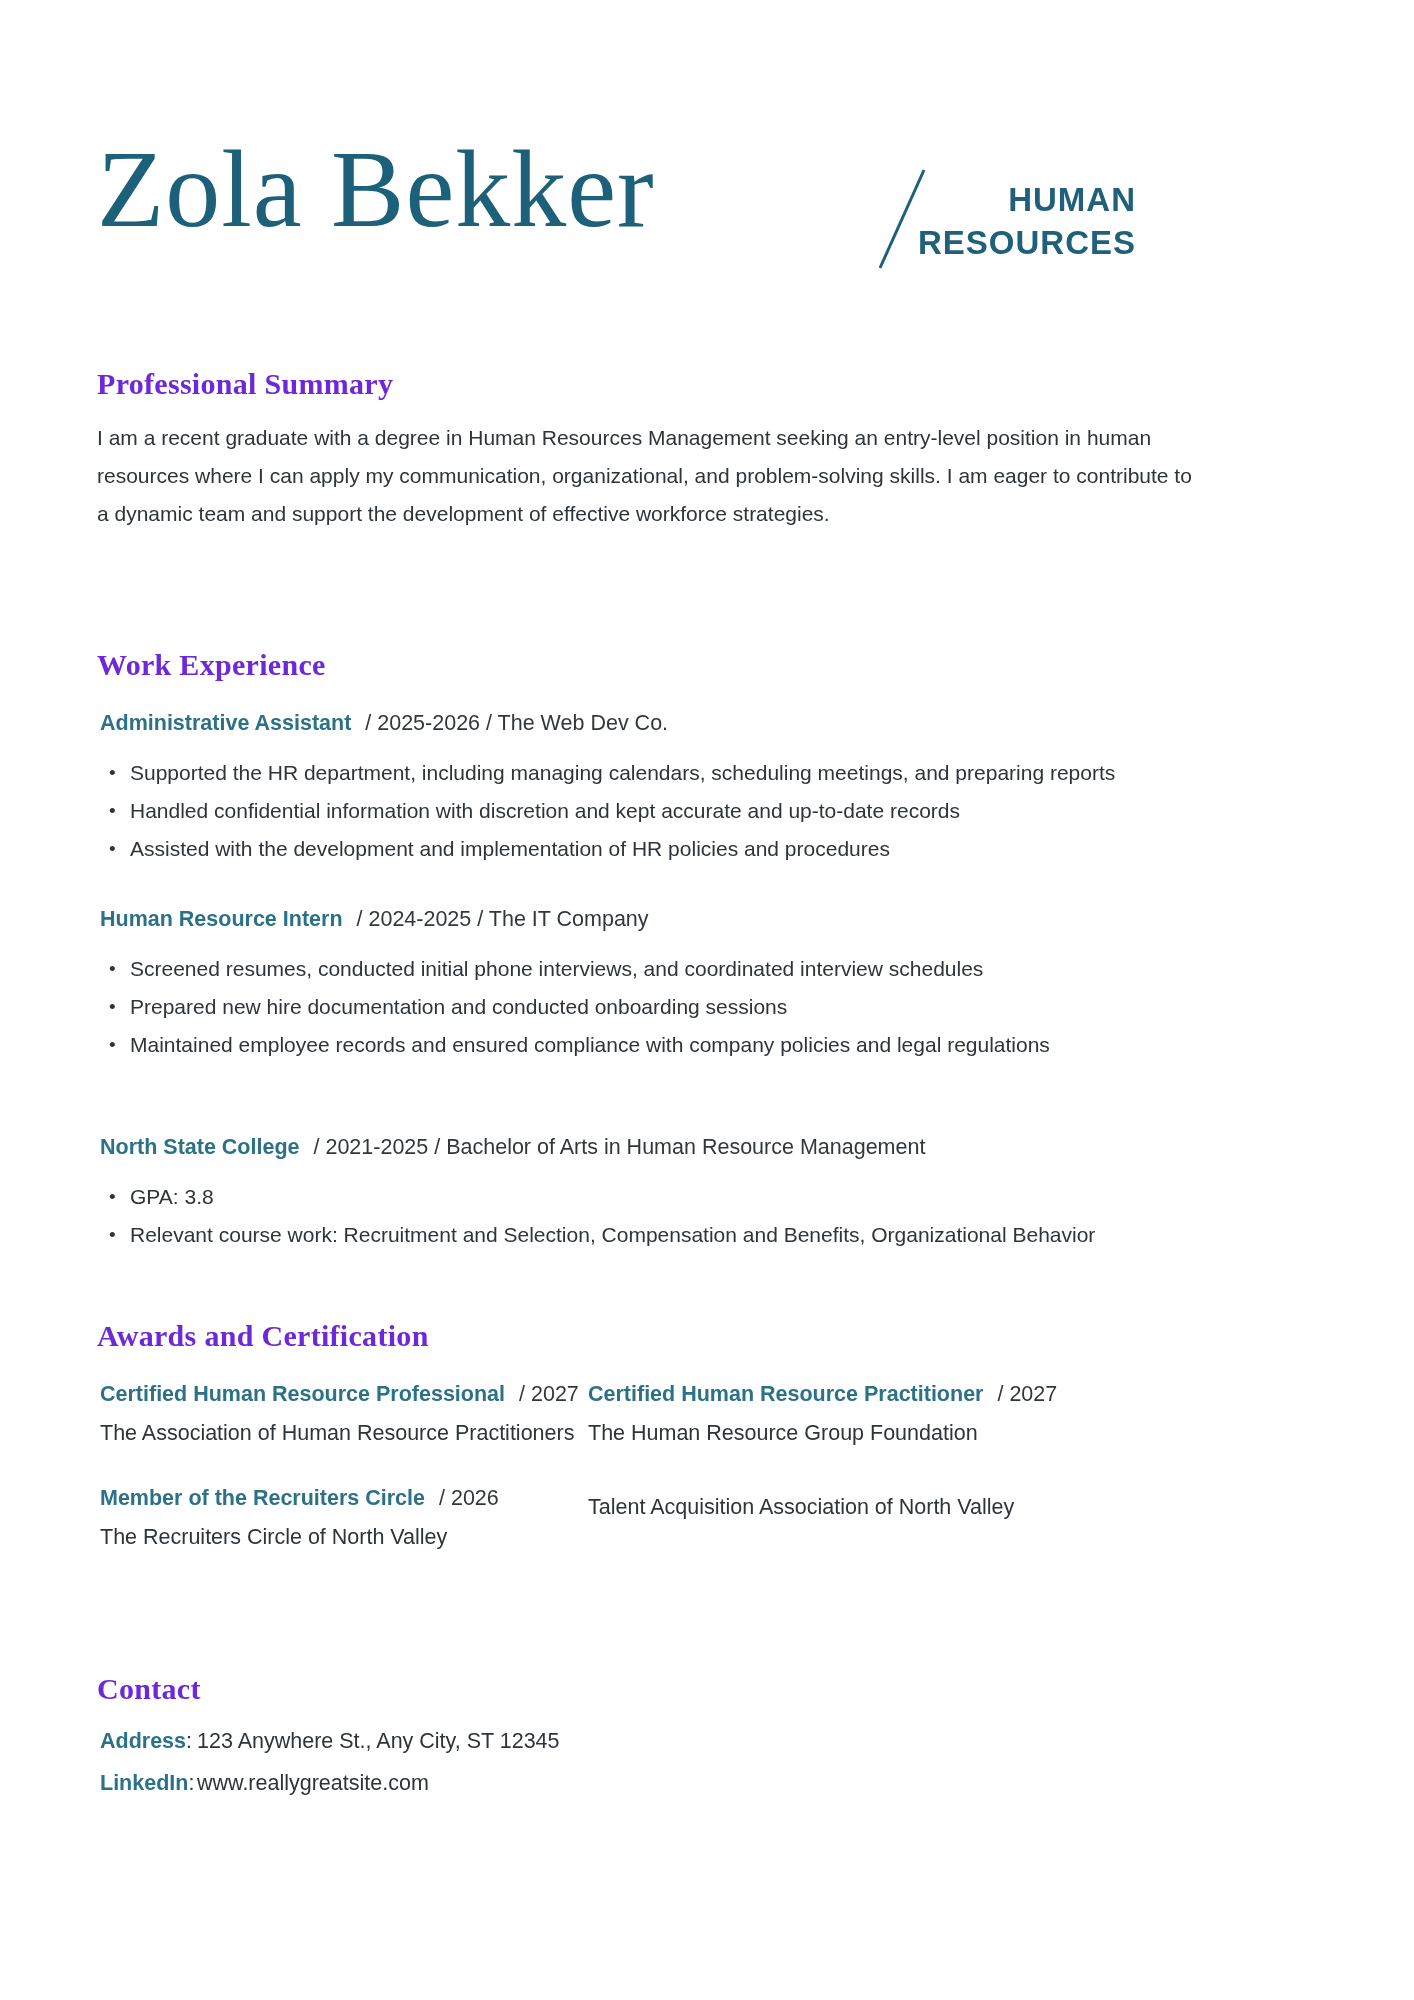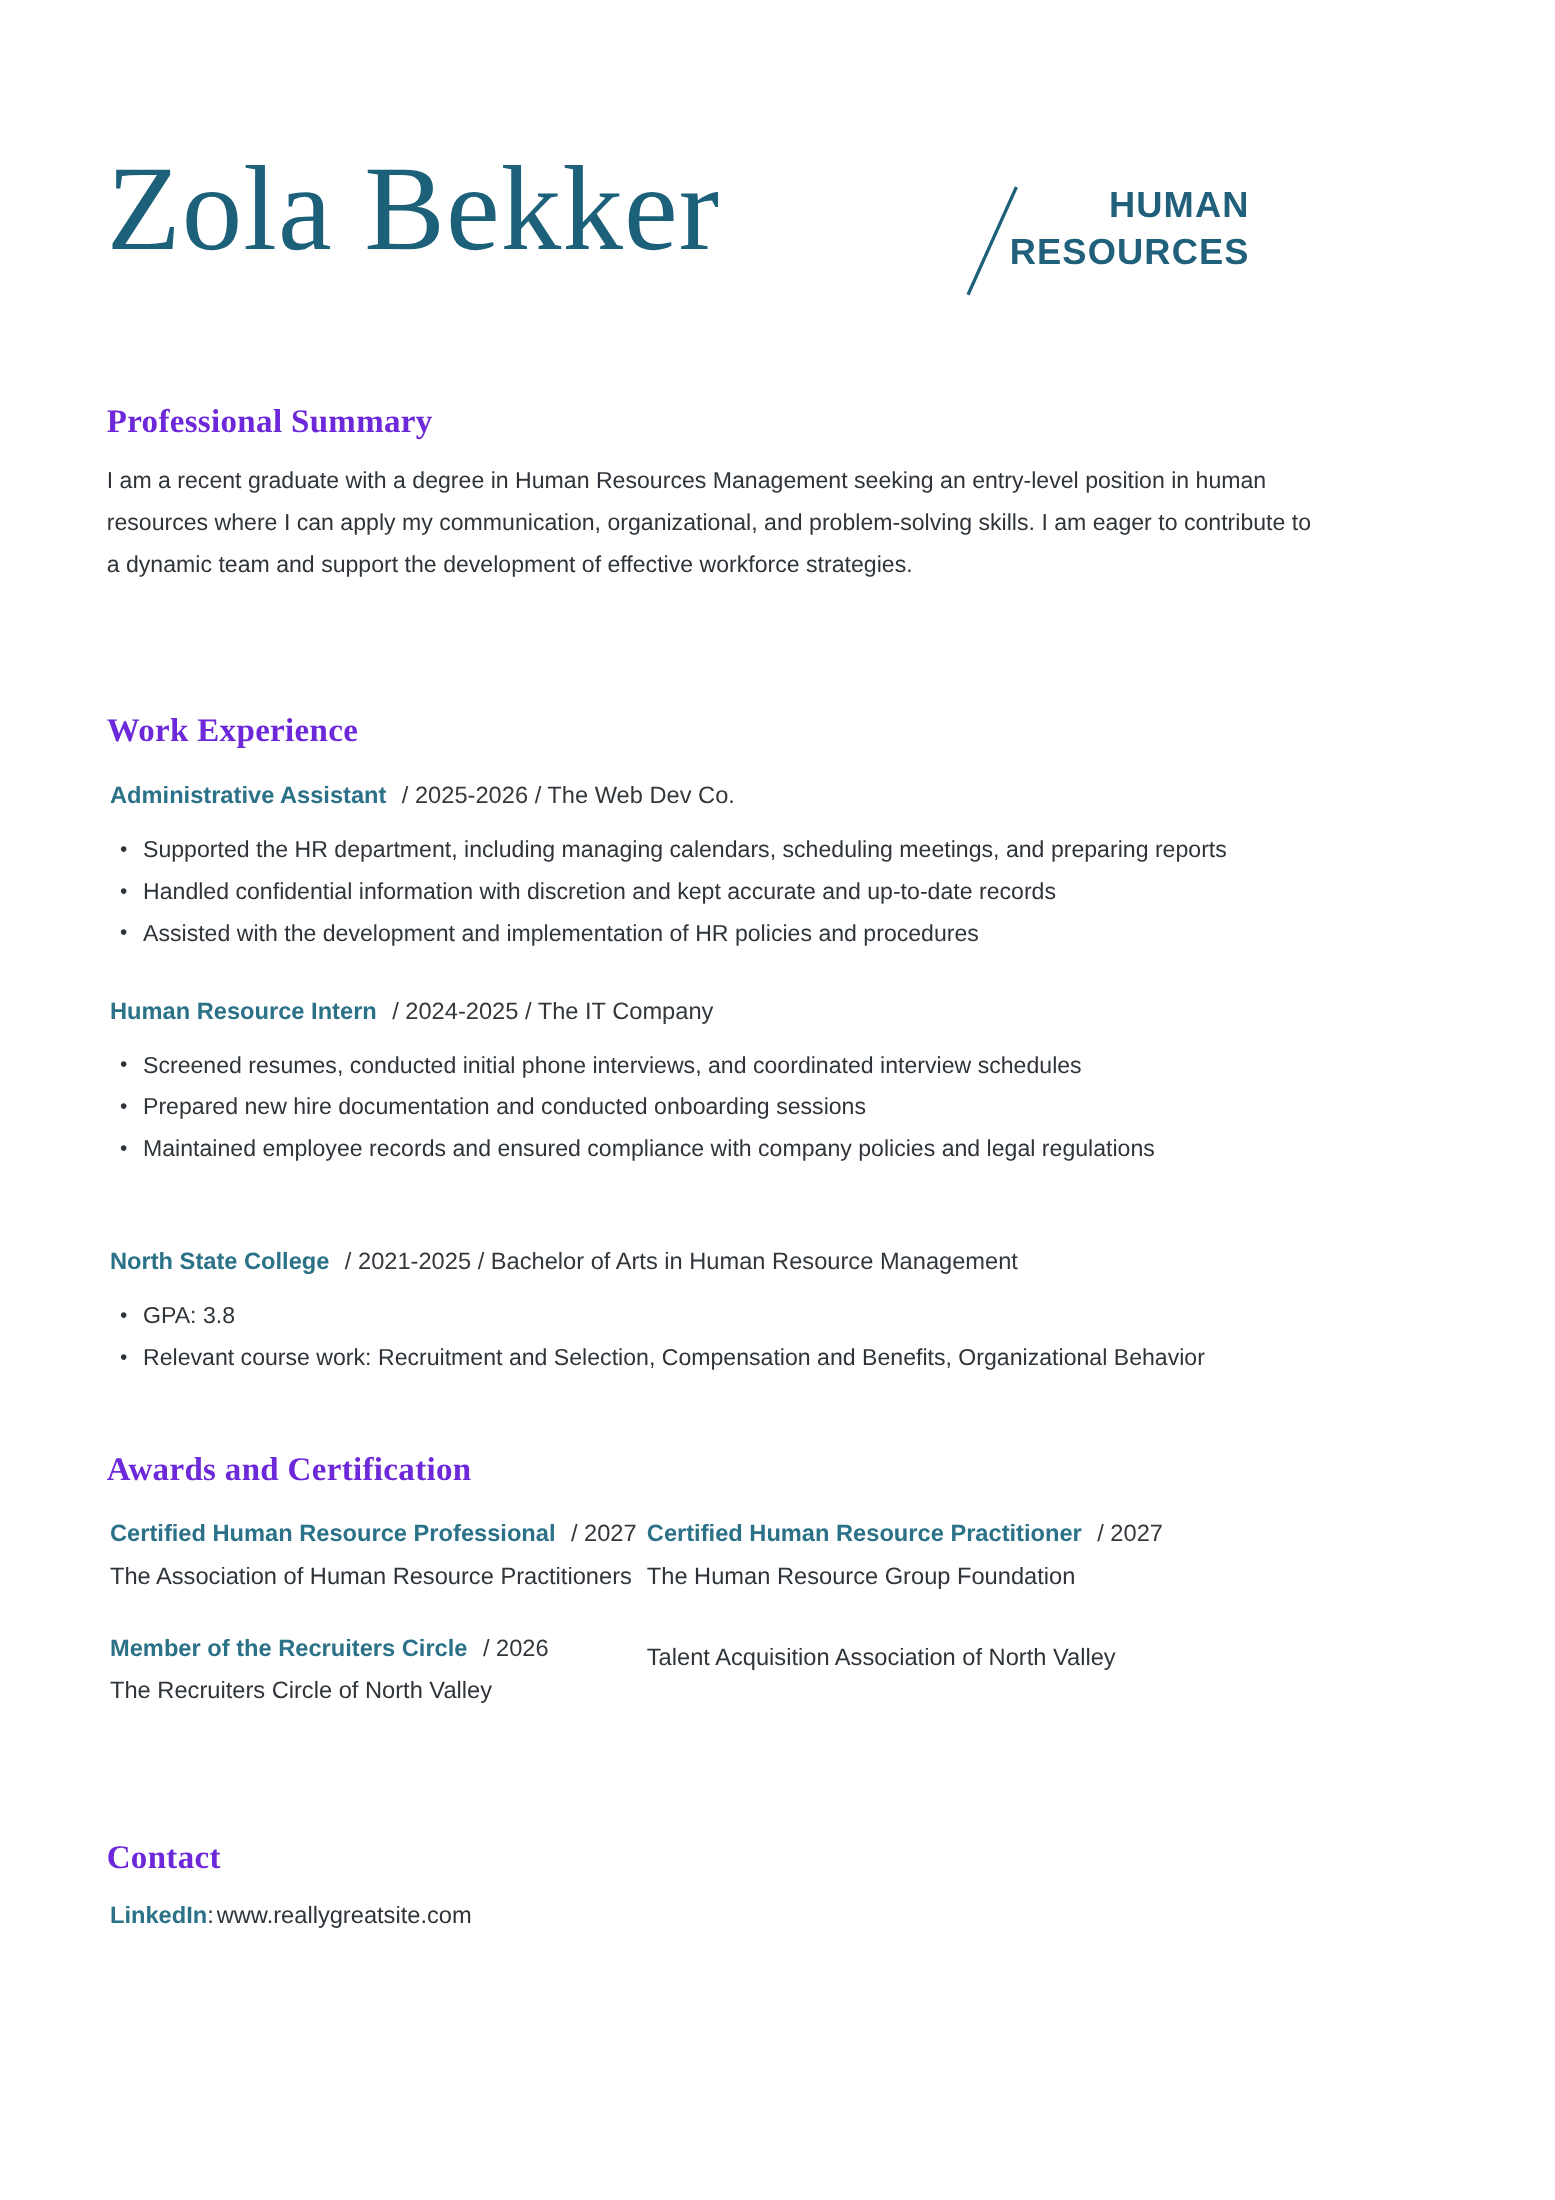--- a/index.html
+++ b/index.html
@@ -16,21 +16,21 @@
   .header { position:relative; height:262px; }
   .name {
     font-family:"Liberation Serif","DejaVu Serif",serif;
     font-weight:400;
     font-size:110px; line-height:1.15;
     color:#1c607a; letter-spacing:1px;
     padding-top:126px; display:block;
   }
   .slash-wrap { position:absolute; left:775px; top:166px; width:60px; height:106px; }
   .role {
-    position:absolute; right:63px; top:165px;
+    position:absolute; right:63px; top:179px;
     text-align:right; color:#20607a;
     font-weight:700; font-size:33px; line-height:1.3; letter-spacing:1px;
   }
 
   
   h2.section-heading {
     font-family:"Liberation Serif","DejaVu Serif",serif;
     font-size:30px; font-weight:700; color:#6d28d9;
     letter-spacing:0.3px; line-height:1.3;
   }
@@ -169,20 +169,24 @@
     </div>
   </div>
 
   <div class="section-contact">
     <h2 class="section-heading">Contact</h2>
     <div class="contact-grid">
 
 
       <div class="col-right">
         <div class="crow">
+          <span class="clabel-wrap"><span class="clabel">Address</span><span class="colon">:</span></span>
+          <span class="cvalue">123 Anywhere St., Any City, ST 12345</span>
+        </div>
+        <div class="crow">
           <span class="clabel-wrap"><span class="clabel">LinkedIn</span><span class="colon">:</span></span>
           <span class="cvalue">www.reallygreatsite.com</span>
         </div>
       </div>
 
     </div>
   </div>
 
 </div>
 

